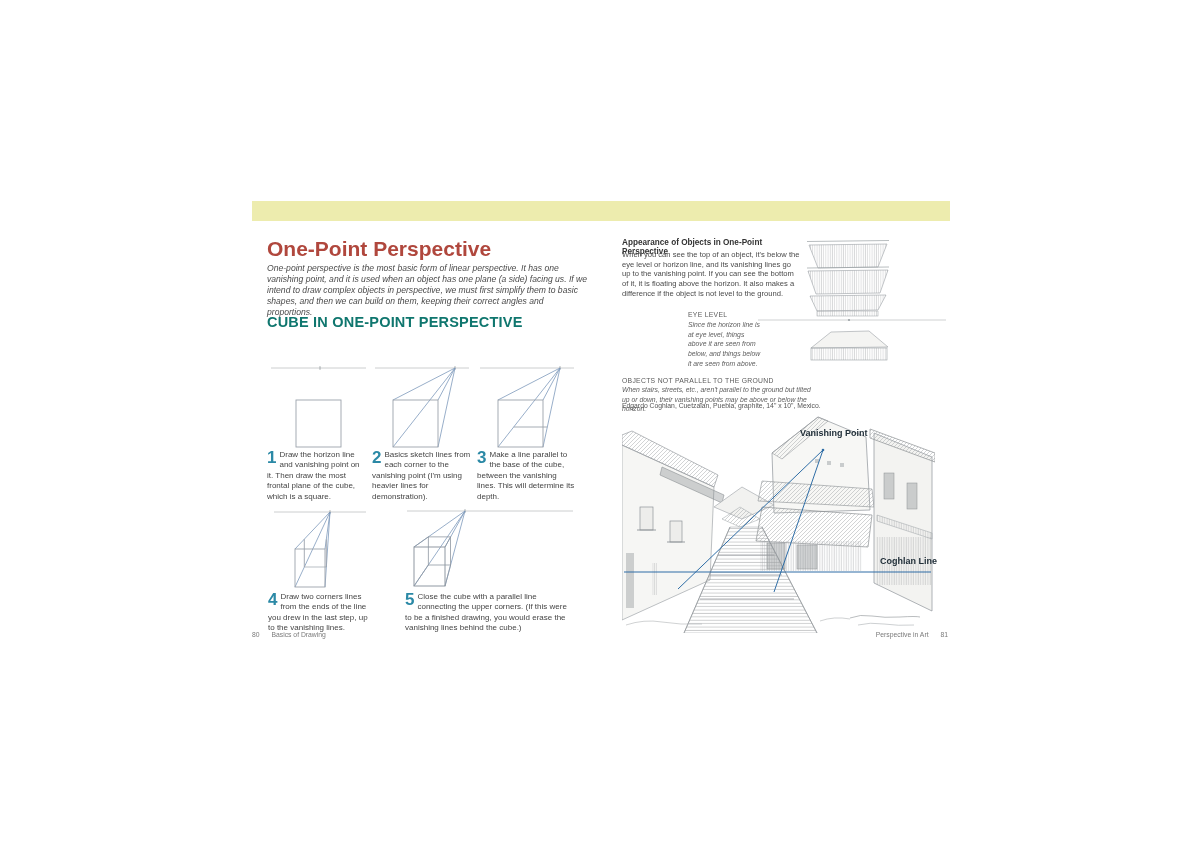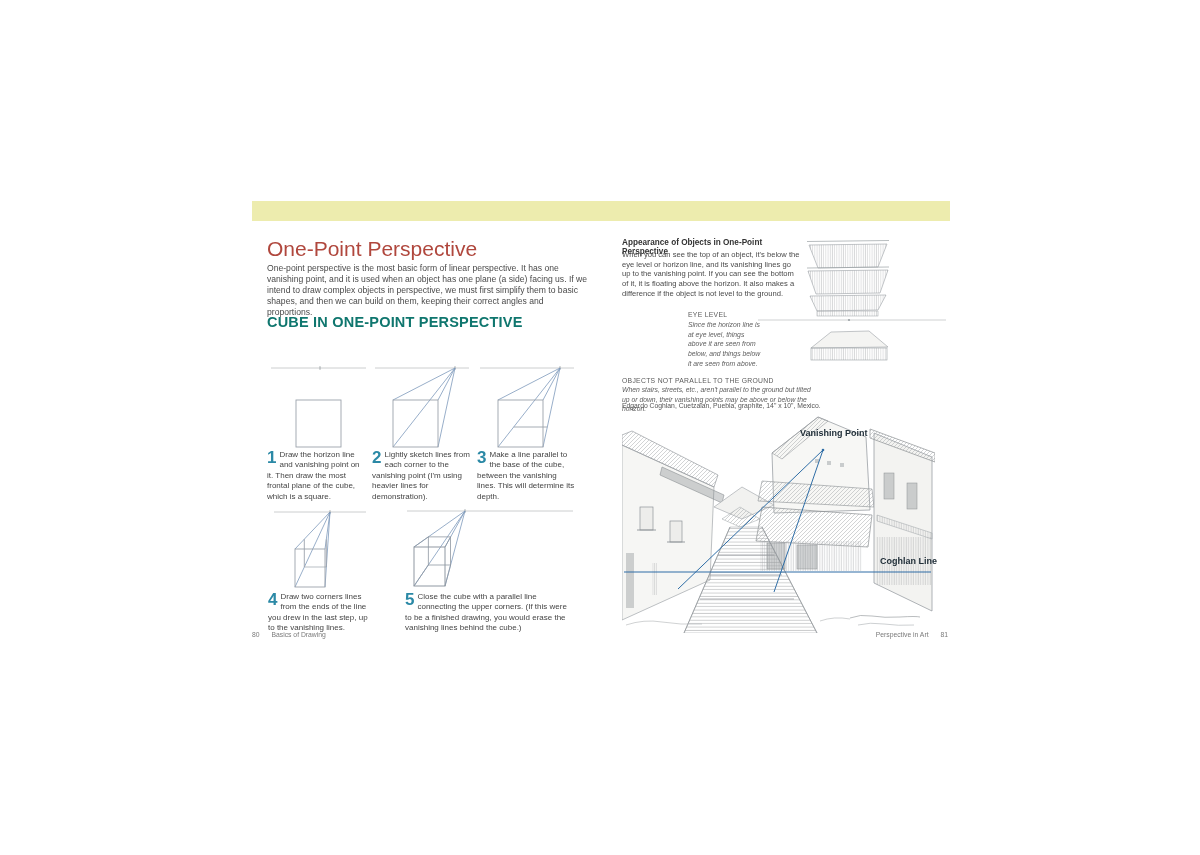--- a/index.html
+++ b/index.html
@@ -1,21 +1,21 @@
 <!DOCTYPE html>
 <html><head>
 <meta charset="utf-8">
 <style>
   html,body{margin:0;padding:0;background:#fff;}
   .canvas{position:relative;width:1200px;height:855px;background:#ffffff;
           font-family:"Liberation Sans", sans-serif;overflow:hidden;color:#3f3f3f;}
   .abs{position:absolute;}
   .band{background:#edecae;}
   .title{font-size:21px;color:#b0473d;letter-spacing:0;}
-  .intro{font-size:8.6px;line-height:1.28;color:#4a4a4a;}
+  .intro{font-size:8.6px;line-height:1.28;color:#4a4a4a;font-style:italic;}
   .redhead{font-size:14.5px;font-weight:bold;color:#0f766e;letter-spacing:0.2px;}
   .subtext{font-size:8px;line-height:1.3;color:#4a4a4a;}
   .step{font-size:8px;line-height:1.3;color:#454545;}
   .step-num{float:left;font-size:17px;font-weight:bold;color:#2b89a6;line-height:0.85;margin:1px 3px 0 0;}
   .rp-head{font-size:8.2px;font-weight:bold;color:#333;}
   .rp-body{font-size:7.6px;line-height:1.28;color:#4a4a4a;}
   .cap-label{font-size:6.8px;color:#5a5a5a;letter-spacing:0.3px;}
   .cap-italic{font-size:6.8px;font-style:italic;line-height:1.42;color:#5d5d5d;}
   .credit{font-size:6.8px;color:#555;}
   .sketch-label{font-size:9px;font-weight:bold;color:#22303a;white-space:nowrap;}
@@ -23,21 +23,21 @@
   .footer b{font-weight:normal;margin-right:10px;}
   svg{display:block;}
 </style>
 </head>
 <body>
 
 <div class="canvas">
 
   <div class="abs band" style="left:252px;top:201px;width:698px;height:20px;"></div>
 
-  <div class="abs title" style="left:267px;top:237px;">One-Point Perspective</div>
+  <div class="abs title" style="left:267px;top:237px;font-weight:bold;">One-Point Perspective</div>
 
   <div class="abs intro" style="left:267px;top:263px;width:322px;">One-point perspective is the most basic form of linear perspective. It has one vanishing point, and it is used when an object has one plane (a side) facing us. If we intend to draw complex objects in perspective, we must first simplify them to basic shapes, and then we can build on them, keeping their correct angles and proportions.</div>
 
   <div class="abs redhead" style="left:267px;top:314px;">CUBE IN ONE-POINT PERSPECTIVE</div>
 
 
   <svg class="abs" style="left:267px;top:363px;" width="103" height="87" viewBox="0 0 103 87">
     <line x1="4" y1="5" x2="99" y2="5" stroke="#c6c8ca" stroke-width="0.9"></line>
     <line x1="53" y1="3.2" x2="53" y2="6.8" stroke="#9aa0a4" stroke-width="0.9"></line>
     <rect x="29" y="37" width="45" height="47" fill="none" stroke="#9ba3ac" stroke-width="0.9"></rect>
@@ -67,21 +67,21 @@
     <rect x="21" y="37" width="45" height="47" fill="none" stroke="#9ba3ac" stroke-width="0.9"></rect>
     <line x1="36.7" y1="64" x2="70.3" y2="64" stroke="#9ba3ac" stroke-width="0.9"></line>
   </svg>
 
   <div class="abs step" style="left:267px;top:450px;width:100px;">
     <span class="step-num">1</span>
     <span>Draw the horizon line and vanishing point on it. Then draw the most frontal plane of the cube, which is a square.</span>
   </div>
   <div class="abs step" style="left:372px;top:450px;width:100px;">
     <span class="step-num">2</span>
-    <span>Lightly sketch lines from each corner to the vanishing point (I'm using heavier lines for demonstration).</span>
+    <span>Basics sketch lines from each corner to the vanishing point (I'm using heavier lines for demonstration).</span>
   </div>
   <div class="abs step" style="left:477px;top:450px;width:100px;">
     <span class="step-num">3</span>
     <span>Make a line parallel to the base of the cube, between the vanishing lines. This will determine its depth.</span>
   </div>
 
   <svg class="abs" style="left:268px;top:503px;" width="104" height="88" viewBox="0 0 104 88">
     <line x1="6" y1="9" x2="98" y2="9" stroke="#c6c8ca" stroke-width="0.9"></line>
     <line x1="62" y1="7.2" x2="62" y2="10.8" stroke="#9aa0a4" stroke-width="0.9"></line>
     <g stroke="#7d99bb" stroke-width="0.8">

